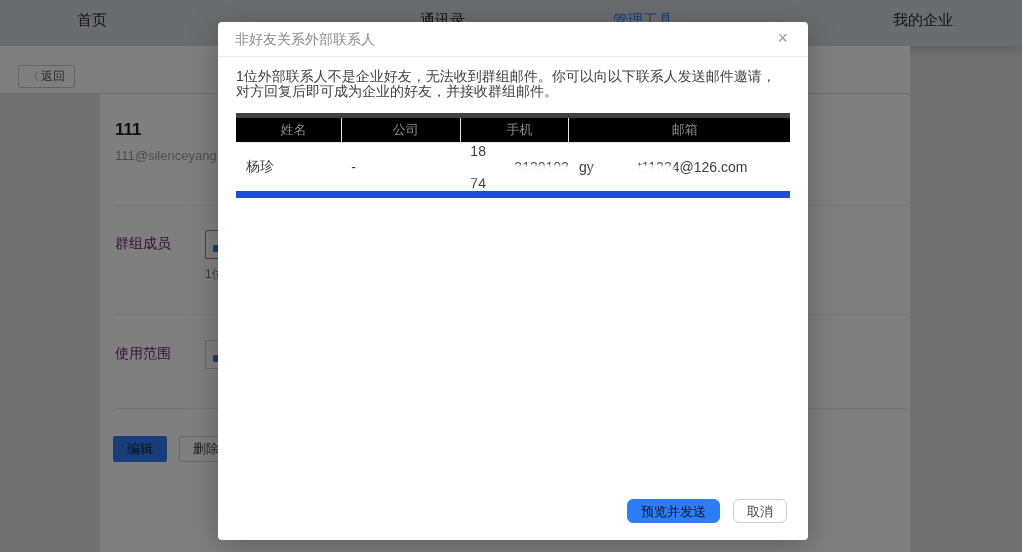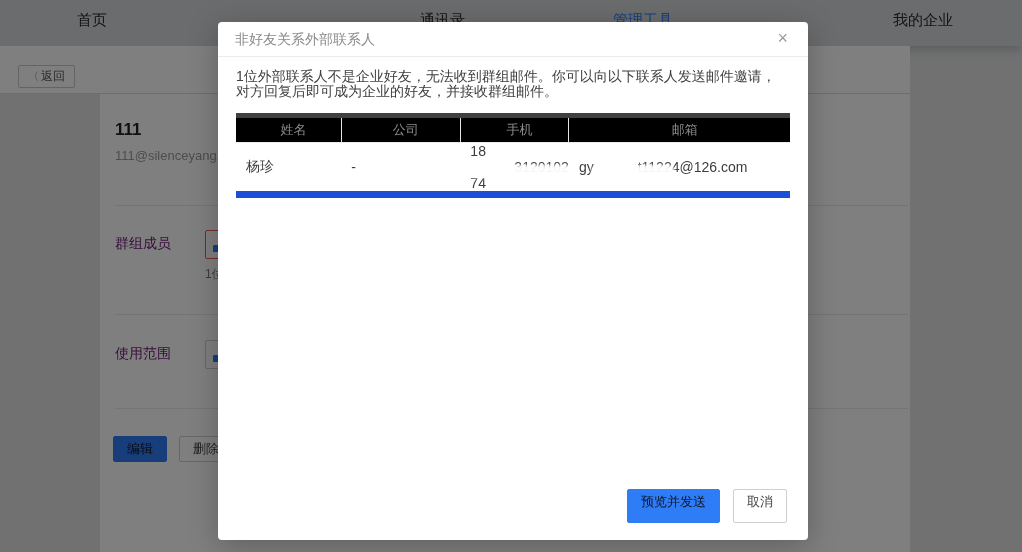--- a/index.html
+++ b/index.html
@@ -66,21 +66,21 @@
                   border-top:5px solid #404040; border-bottom:1px solid #ebebeb; }
   .ext-table th + th { border-left:1px solid #e5e5e5; }
   .ext-table td { height:34px; font-size:14px; color:#3d3d3d; padding-left:10px;
                   border-bottom:7px solid #1d4ed8;margin-top:24px; }
   .col-name { width:19%; } .col-company { width:21.5%; } .col-phone { width:19%; }
   .masked { position:relative; display:inline-block;padding-left:44px; }
   .masked::after { content:""; position:absolute; left:-3px; right:-3px;
                    top:36%; height:84%; background:#fff; opacity:0.95;
                    filter:blur(1.5px); border-radius:8px; }
   .modal-footer { position:absolute; right:21px; bottom:17px; }
-  .modal-footer .btn { height:34px; line-height:23px; }
+  .modal-footer .btn { height:24px; line-height:23px;border-radius:6px; }
   .modal-footer .btn-primary { margin-right:9px; }
 </style>
 </head>
 <body>
 
 <div class="page">
 
   <div class="topnav">
     <span class="nav-item nav-home">首页</span>
     <span class="nav-item nav-contacts">通讯录</span>

